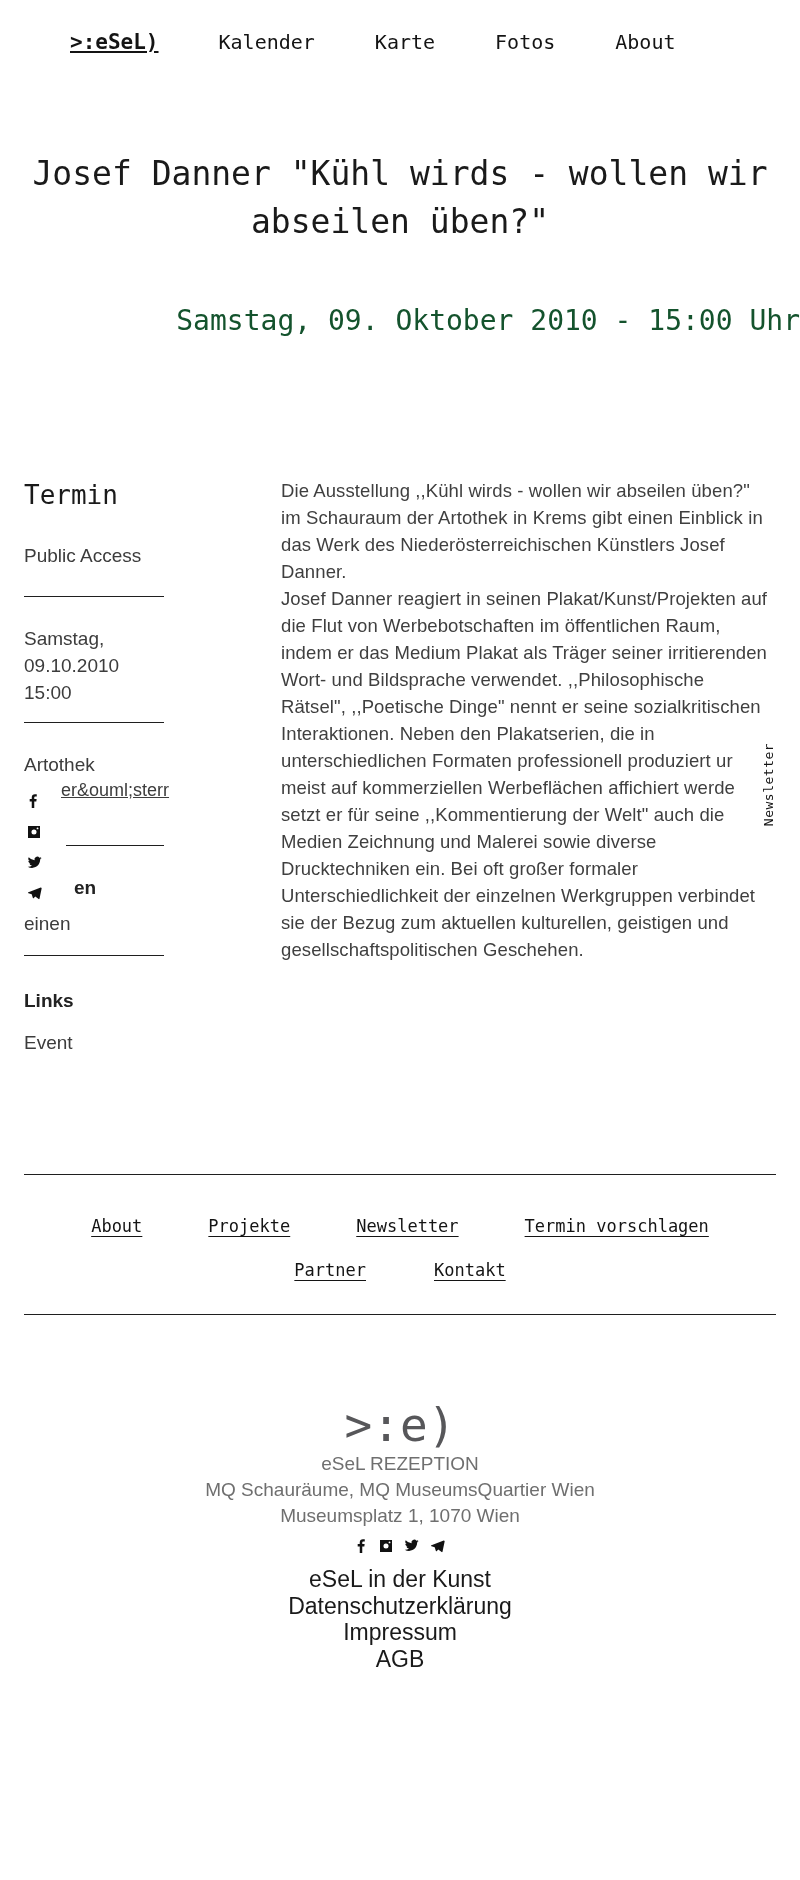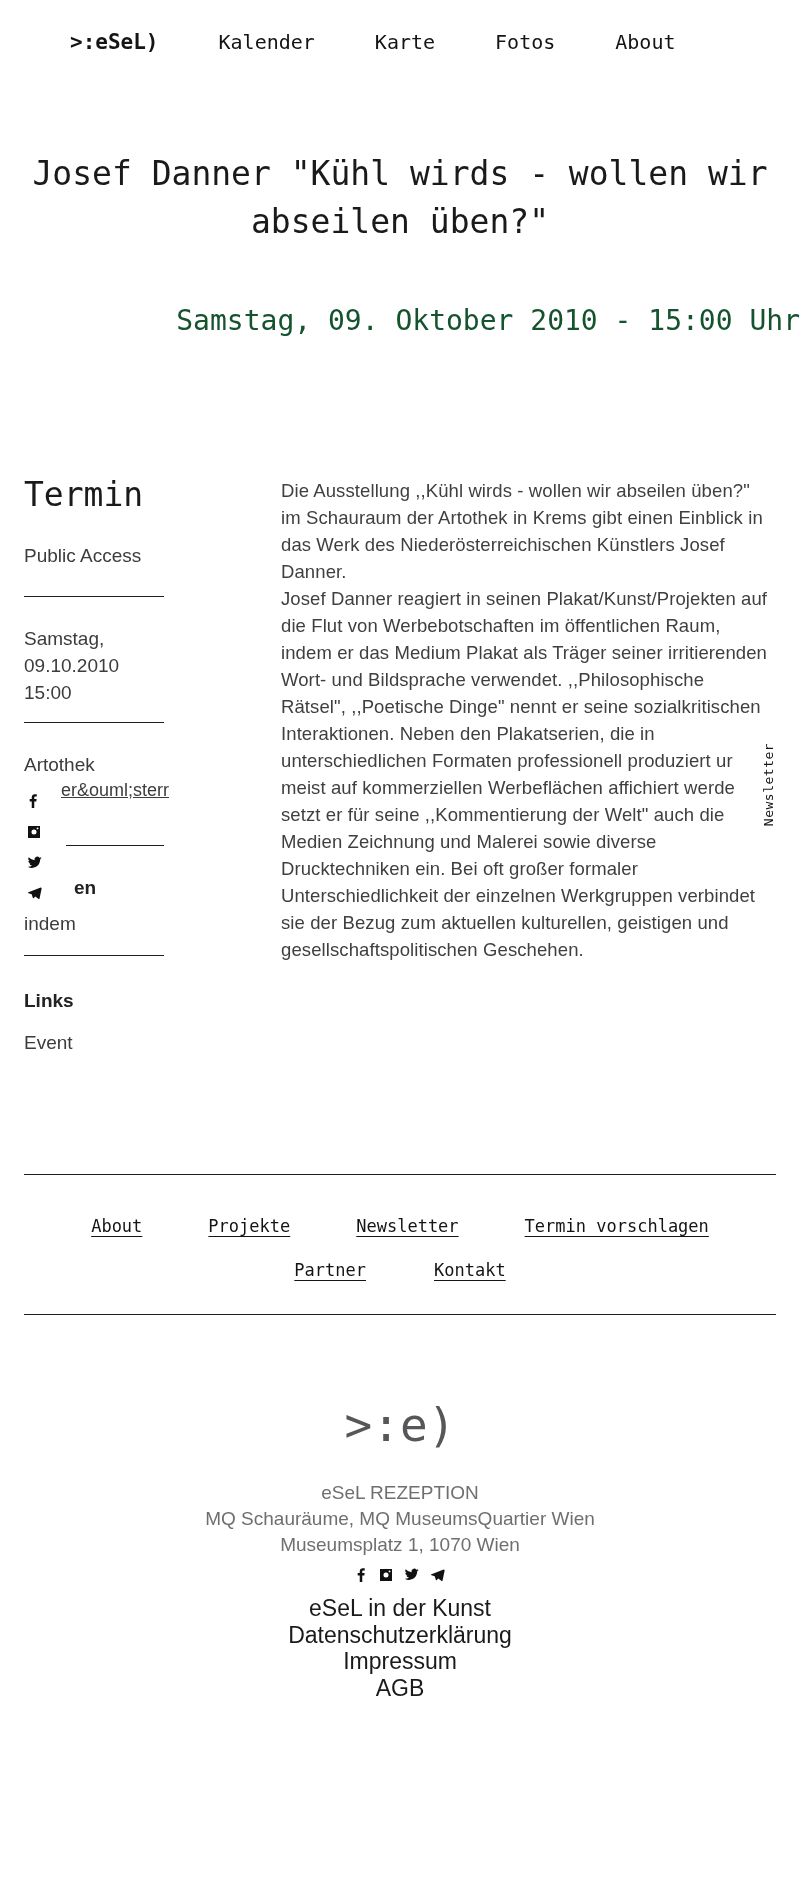--- a/index.html
+++ b/index.html
@@ -5,39 +5,39 @@
   html,body{margin:0;padding:0;}
   body{
     width:800px;height:1880px;position:relative;overflow:hidden;
     background:#ffffff;color:#3f3f3f;
     font-family:"Liberation Sans",sans-serif;
   }
 
   
   .top-nav{display:flex;align-items:baseline;gap:60px;padding:30px 0 0 70px;
     font-family:"DejaVu Sans Mono",monospace;font-size:20px;color:#141414;}
-  .top-nav .logo{font-weight:bold;font-size:21px;}
+  .top-nav .logo{font-weight:bold;font-size:21px;text-decoration:underline;}
   .top-nav a{color:#141414;text-decoration:none;cursor:pointer;}
 
   
   h1.title{
     font-family:"DejaVu Sans Mono",monospace;font-weight:normal;color:#1a1a1a;
     font-size:33px;line-height:48px;text-align:center;
     margin:96px auto 0;max-width:760px;
   }
   .event-date{
     font-family:"DejaVu Sans Mono",monospace;font-size:28px;color:#14532d;
     text-align:right;margin-top:58px;
   }
 
   
   main{display:flex;padding-left:24px;margin-top:140px;}
   aside.sidebar{width:140px;flex:none;font-size:19px;color:#3c3c3c;}
   aside.sidebar h2{font-family:"DejaVu Sans Mono",monospace;font-weight:normal;
-    font-size:33px;line-height:36px;color:#1a1a1a;margin:0;}
+    font-size:26px;line-height:36px;color:#1a1a1a;margin:0;}
   .sb-rule{border:none;border-top:1px solid #1f1f1f;width:140px;margin:0;}
   .category{margin-top:30px;line-height:26px;}
   .rule-1{margin-top:27px;}
   .side-date{margin-top:28px;line-height:27px;}
   .rule-2{margin-top:16px;}
   .address-zone{position:relative;height:200px;margin-top:32px;}
   .venue{position:absolute;top:0;left:0;line-height:20px;text-align:right;}
   .venue-frag{position:absolute;top:25px;left:37px;font-size:18px;white-space:nowrap;text-decoration:underline;}
   .share-icons{position:absolute;left:2px;top:38px;display:flex;flex-direction:column;gap:15px;color:#111;}
   .share-icons svg{display:block;}
@@ -63,21 +63,21 @@
   .hr-top{margin-top:118px;}
   .footer-nav-row{display:flex;justify-content:center;gap:66px;
     font-family:"DejaVu Sans Mono",monospace;font-size:17px;line-height:22px;color:#141414;}
   .row-1{margin-top:40px;}
   .row-2{margin-top:22px;gap:68px;}
   .footer-nav-row a{color:#141414;text-decoration:underline;text-underline-offset:4px;cursor:pointer;}
   .hr-bottom{margin-top:33px;}
 
   .footer-logo{font-family:"DejaVu Sans Mono",monospace;font-size:46px;line-height:52px;
     color:#57575a;text-align:center;margin-top:84px;}
-  .footer-gray{color:#6f6f6f;text-align:center;font-size:19px;line-height:26px;margin-top:29px;}
+  .footer-gray{color:#6f6f6f;text-align:center;font-size:19px;line-height:26px;}
   .footer-icons{display:flex;justify-content:center;gap:9px;margin-top:9px;color:#111;}
   .footer-icons svg{display:block;}
   .footer-links{text-align:center;font-size:23px;line-height:26.5px;color:#1a1a1a;margin-top:12px;}
   .footer-links div{cursor:pointer;}
 </style>
 </head>
 <body>
 
 <nav class="top-nav">
   <div class="logo">&gt;:eSeL)</div>
@@ -120,21 +120,21 @@
             </svg>
         </span>
         <span>
           <svg viewBox="0 0 24 24" width="17" height="16" fill="currentColor">
               <path d="M22.3 3.4 2.9 11c-1 .4-.9 1 .1 1.3l4.8 1.5 1.8 5.6c.2.6.5.8 1 .4l2.6-2.4 5 3.7c.6.3 1.1.1 1.3-.6l3.2-15.2c.2-.9-.3-1.3-1.4-.9z"></path>
             </svg>
         </span>
       </div>
       <div class="short-rule"></div>
       <div class="frag-en">en</div>
-      <div class="ical">indem</div>
+      <div class="ical">einen</div>
     </div>
     <hr class="sb-rule rule-3">
     <div class="links-heading">Links</div>
     <div class="event-link">Event</div>
   </aside>
 
   <article class="description">
     <div class="line">Die Ausstellung ,,Kühl wirds - wollen wir abseilen üben?"</div>
     <div class="line">im Schauraum der Artothek in Krems gibt einen Einblick in</div>
     <div class="line">das Werk des Niederösterreichischen Künstlers Josef</div>

